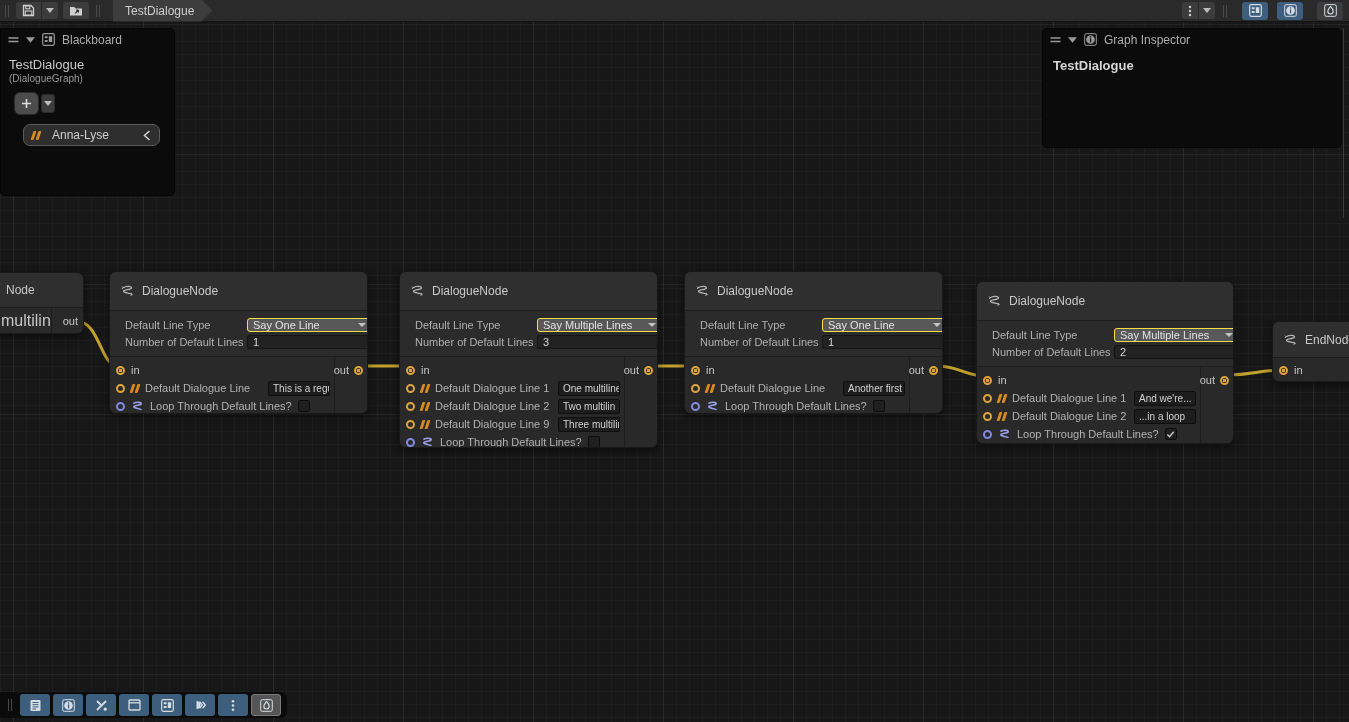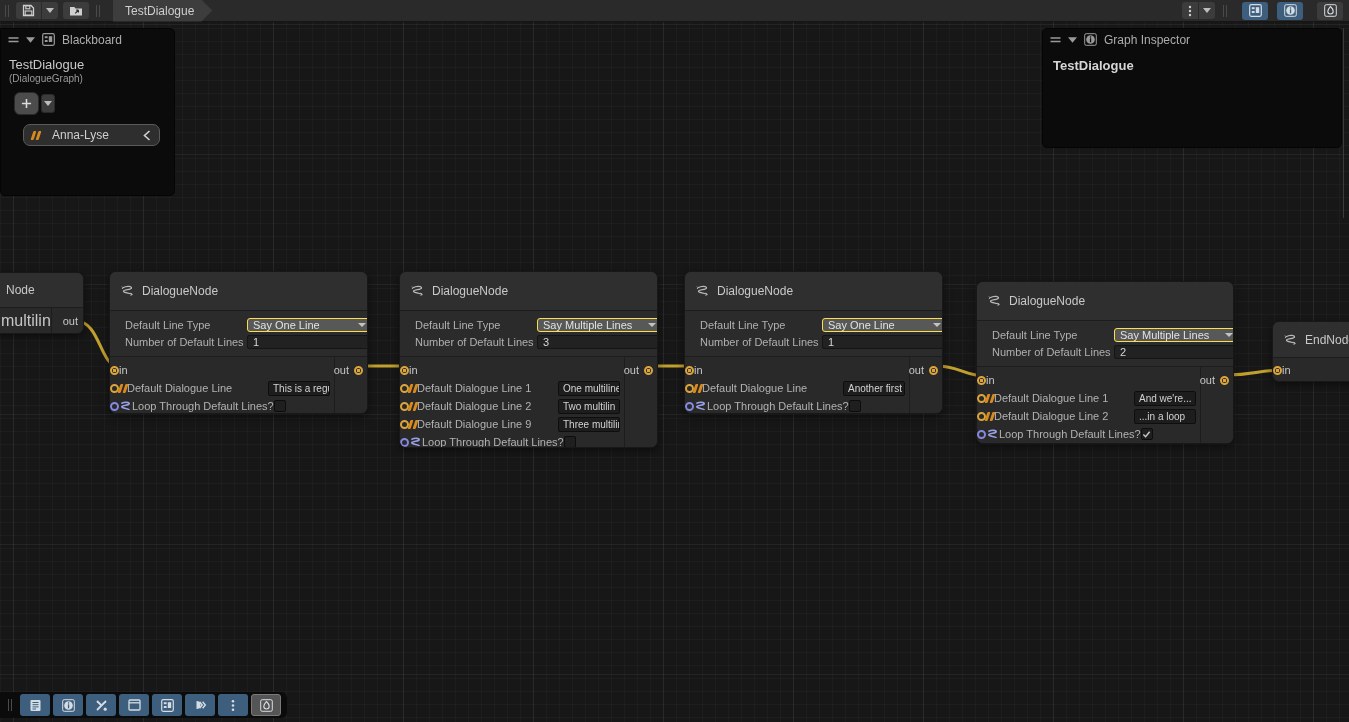--- a/index.html
+++ b/index.html
@@ -33,21 +33,21 @@
   .dropdown { background:#585858; border:1px solid #fde047; border-radius:3px; height:14px;
     display:flex; align-items:center; padding:0 5px; font-size:11px; color:#e2e2e2; }
   .dropdown .grow { flex:1; white-space:nowrap; overflow:hidden; }
   .dd-caret { width:0; height:0; border-left:4px solid transparent; border-right:4px solid transparent;
     border-top:4px solid #c4c4c4; }
   .numfield { background:#222222; border:1px solid #151515; border-radius:2px; height:14px;
     display:flex; align-items:center; padding:0 5px; font-size:11px; color:#d6d6d6; }
   .nports { display:flex; background:#292929; }
   .pleft { flex:1; padding:4px 0 6px 0; }
   .pright { width:34px; border-left:1px solid #1d1d1d; padding:4px 0; }
-  .portrow { display:flex; align-items:center; height:18px; gap:0; font-size:11px; }
+  .portrow { display:flex; align-items:center; height:18px; padding-left:6px; gap:6px; font-size:11px; }
   .portrow.outrow { justify-content:flex-end; padding-right:5px; padding-left:0; gap:5px; }
   .portlabel { color:#c6c6c6; white-space:nowrap; }
   .port { width:9px; height:9px; border-radius:50%; border:2px solid #dba53c; flex:0 0 auto; }
   .port.connected { background:radial-gradient(circle at center, #dba53c 0 1.8px, transparent 2px); }
   .port.purple { border-color:#8488e0; }
   .qicon { display:inline-flex; gap:2px; transform:skewX(-18deg); flex:0 0 auto; }
   .qicon i { width:3px; height:9px; background:#d98a1f; border-radius:1px; display:block; }
   .loopicon { color:#9aa0e8; flex:0 0 auto; }
   .tfield { margin-left:auto; margin-right:4px; width:62px; height:15px; background:#1d1d1d;
     border:1px solid #0e0e0e; border-radius:2px; display:flex; align-items:center; padding:0 4px;

